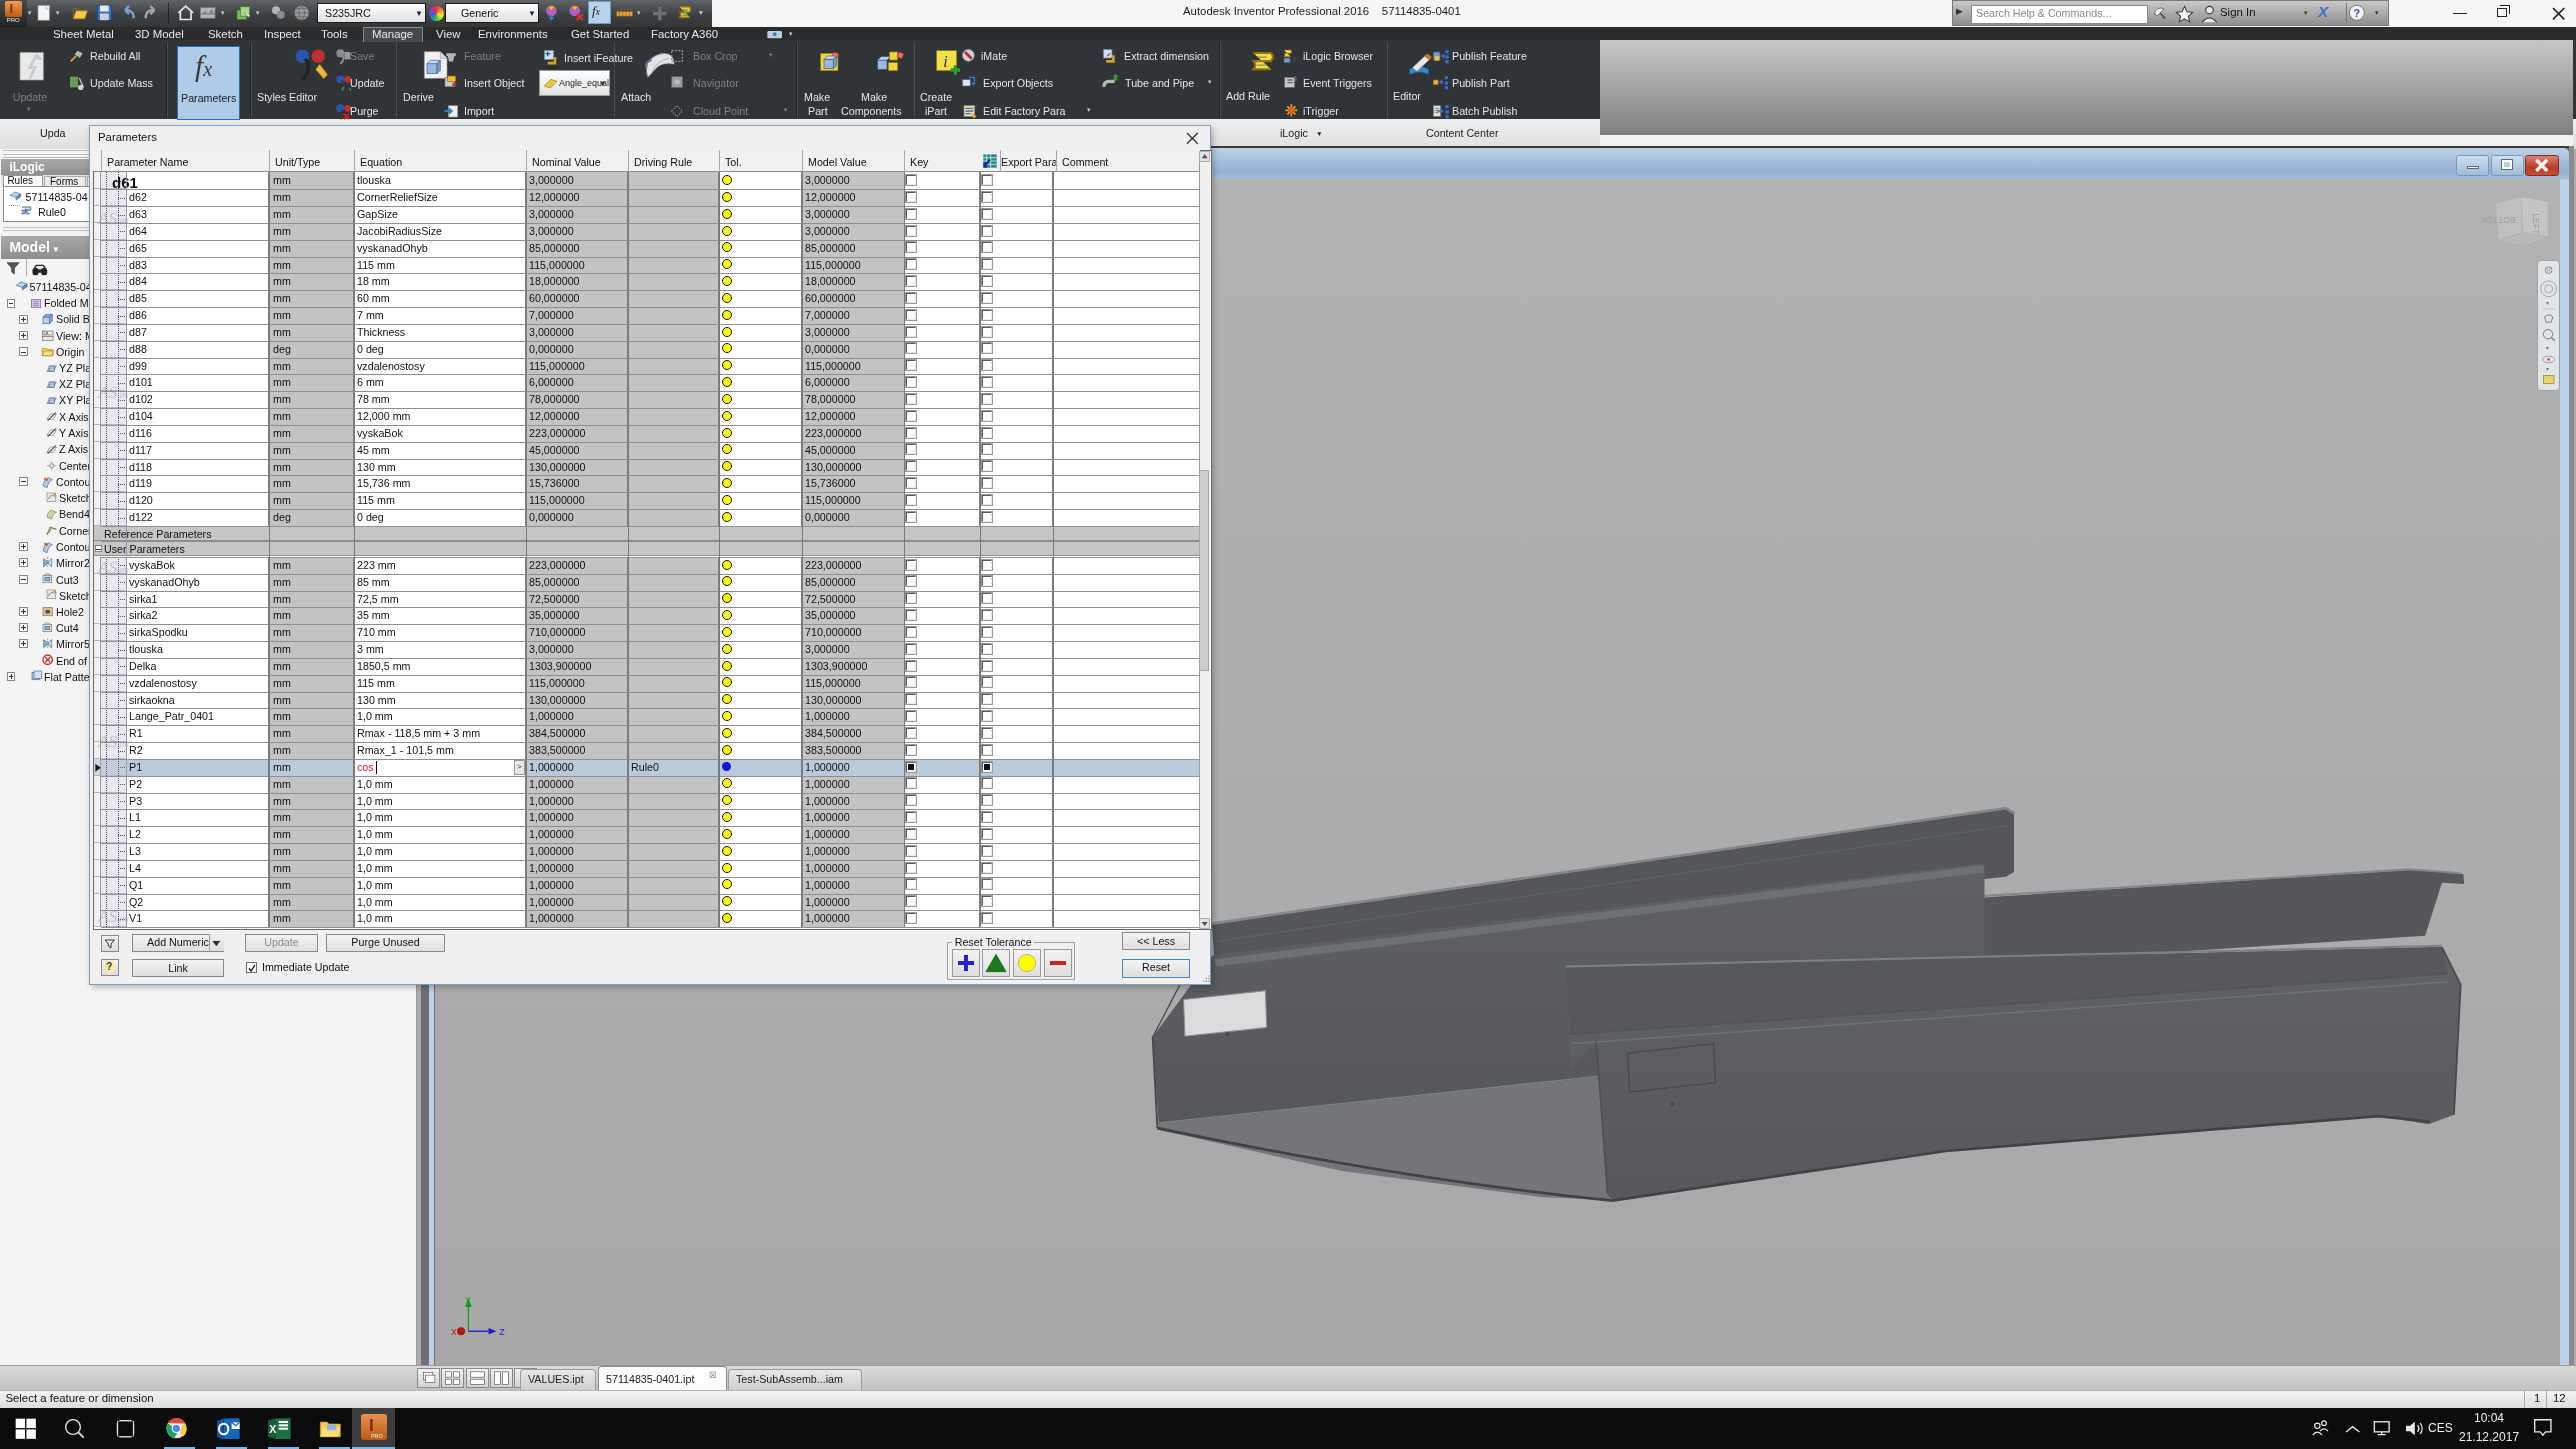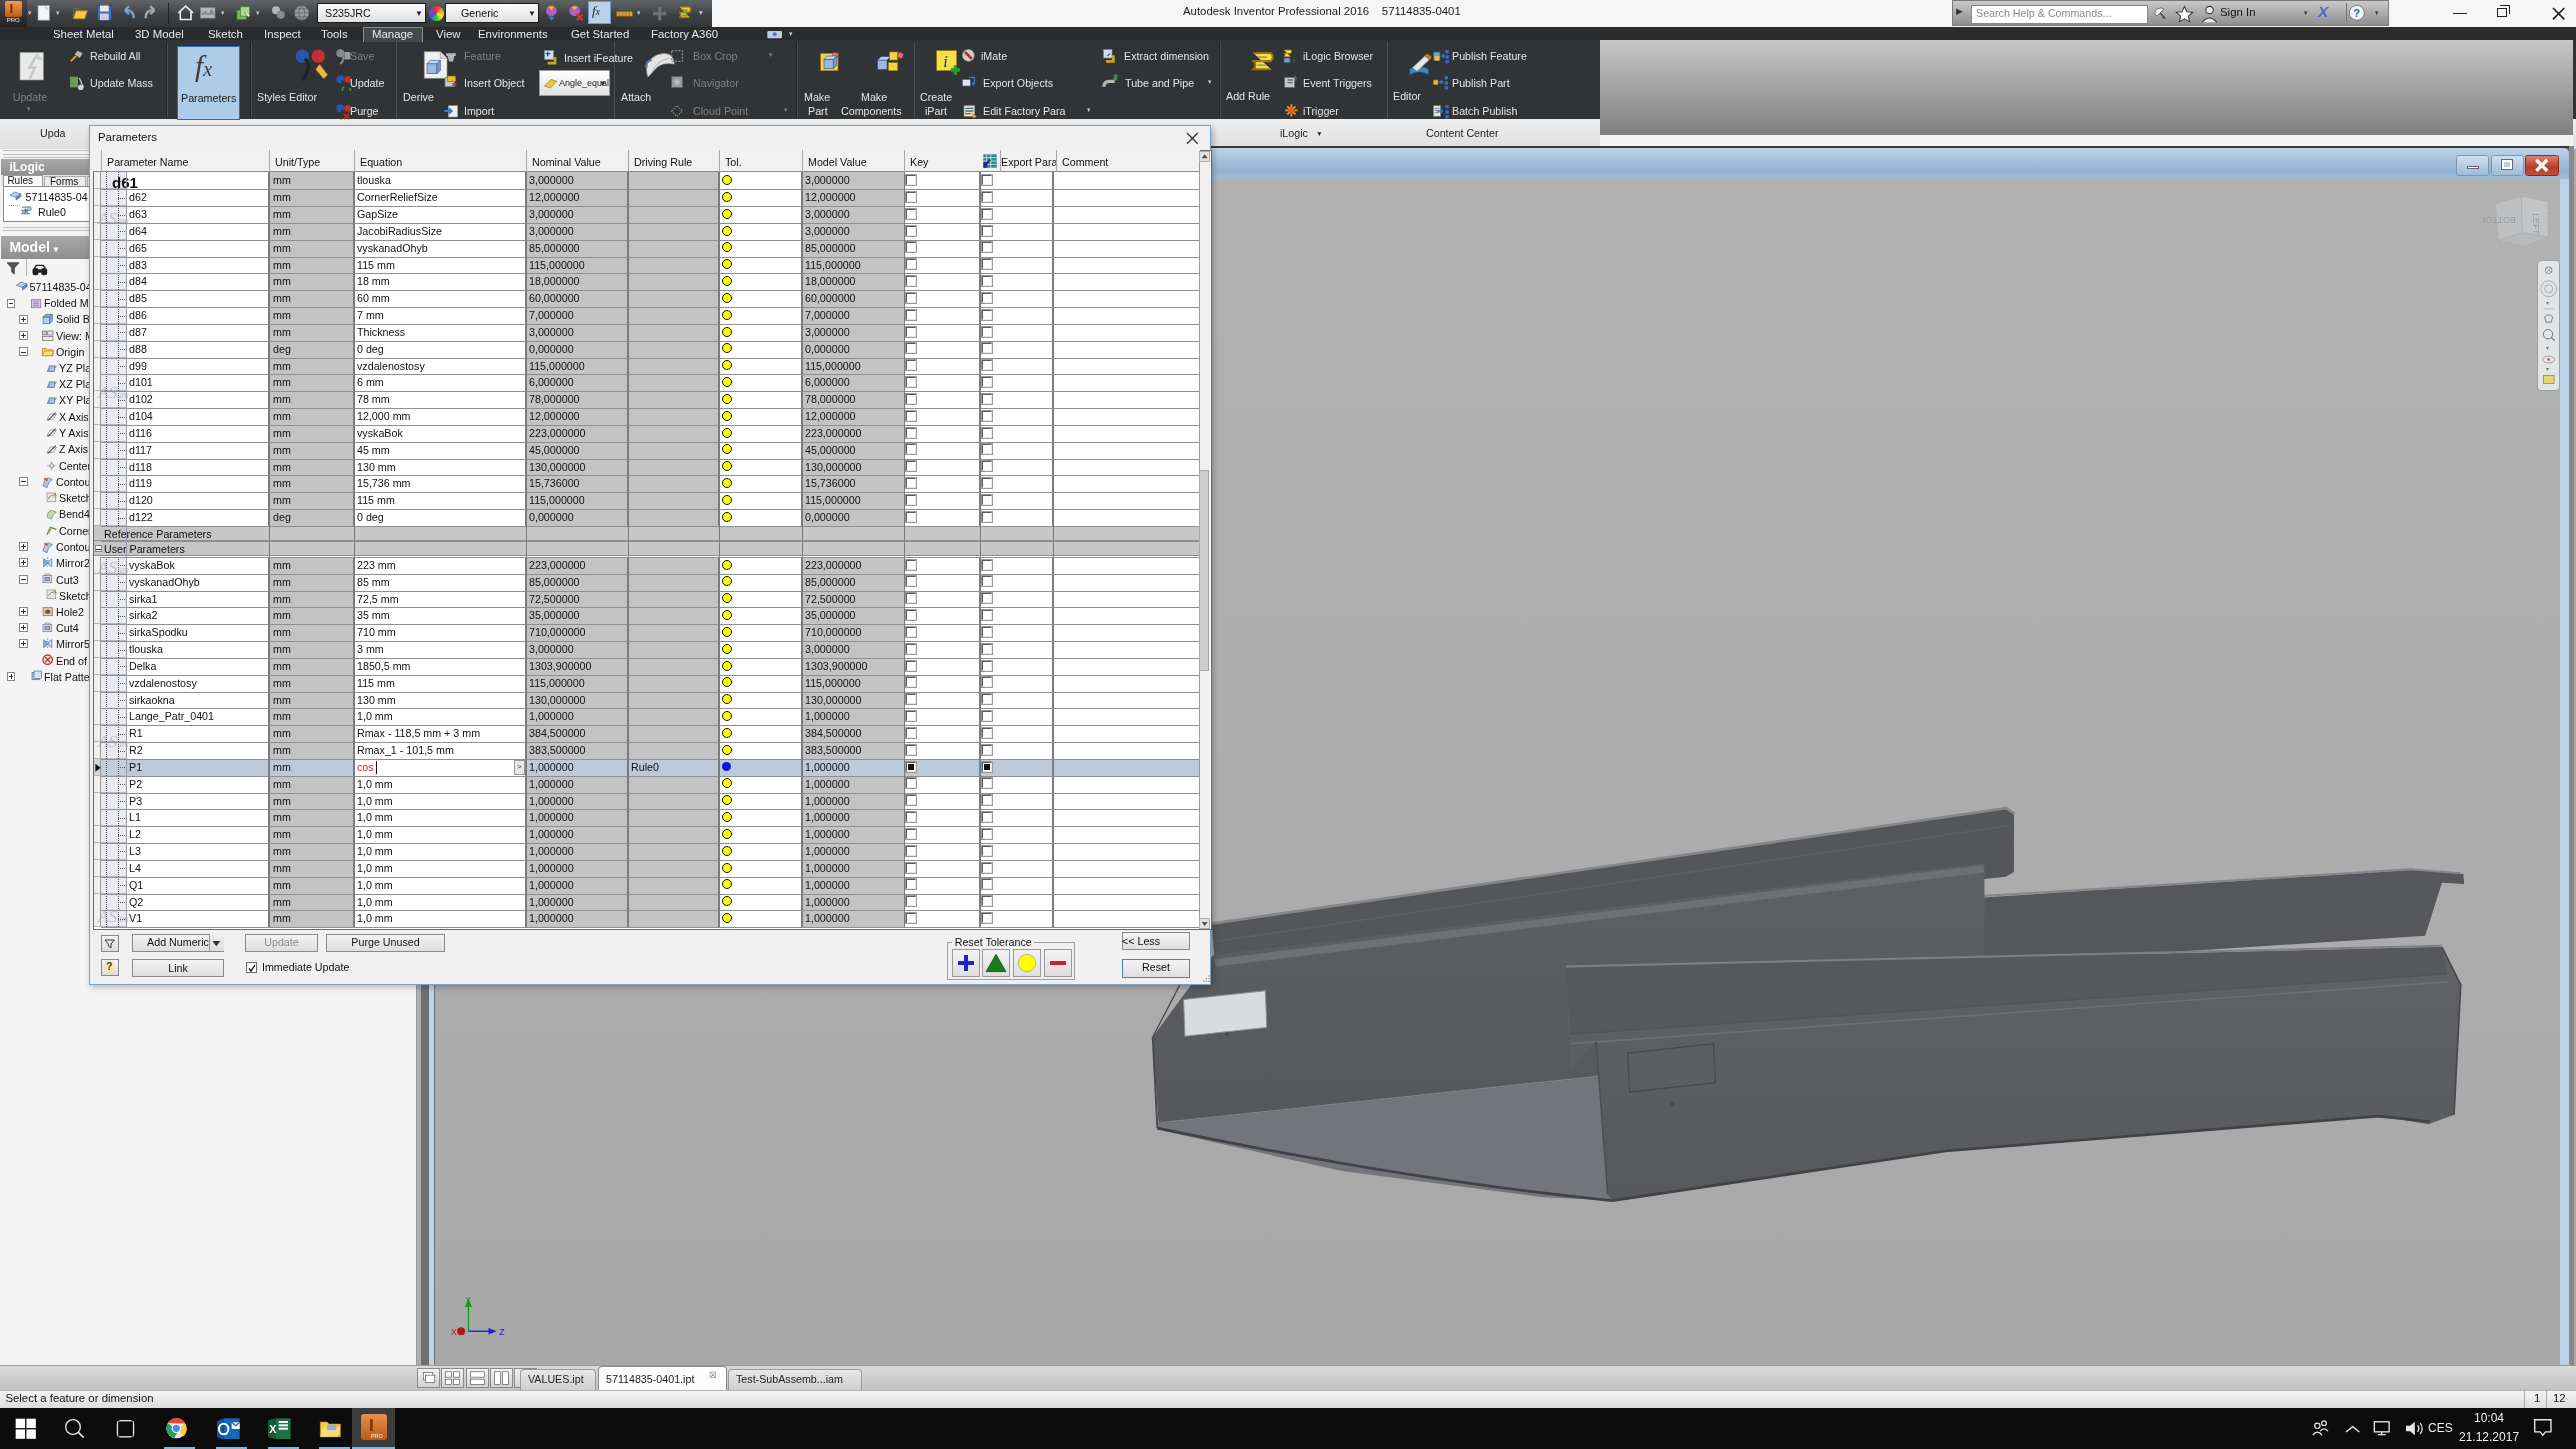--- a/index.html
+++ b/index.html
@@ -1979,21 +1979,21 @@
   </svg>
 <div class="a" style="left:1013px;top:949px;width:28px;height:28px;background:linear-gradient(#f2f2f2,#dedede);border:0.7px solid #9a9a9a;"></div>
 <svg class="a" style="left:1013px;top:949px" width="28" height="28" viewBox="0 0 42 42">
     <circle cx="21" cy="21" r="13" fill="#ffff00" stroke="#999"></circle>
   </svg>
 <div class="a" style="left:1044px;top:949px;width:28px;height:28px;background:linear-gradient(#f2f2f2,#dedede);border:0.7px solid #9a9a9a;"></div>
 <svg class="a" style="left:1044px;top:949px" width="28" height="28" viewBox="0 0 42 42">
     <path d="M9 21 h24" stroke="#cc2222" stroke-width="6"></path>
   </svg>
 <div class="a" style="left:1122px;top:932px;width:68px;height:18px;background:linear-gradient(#f4f4f4,#dedede);border:0.7px solid #8a8a8a;"></div>
-<div class="tx" style="left:1122px;top:935px;font-size:10.7px;color:#111;width:68px;">&lt;&lt; Less</div>
+<div class="tx" style="left:1122px;top:935px;font-size:10.7px;color:#111;width:68px;text-align:center;">&lt;&lt; Less</div>
 <div class="a" style="left:1122px;top:959px;width:68px;height:19px;background:linear-gradient(#f4f4f4,#dedede);border:1.3px solid #4a84c4;"></div>
 <div class="tx" style="left:1122px;top:961px;font-size:10.7px;color:#111;width:68px;text-align:center;">Reset</div>
 <svg class="a" style="left:1203px;top:974px" width="8" height="8" viewBox="0 0 12 12">
     <circle cx="9" cy="3" r="1.2" fill="#999"></circle>
     <circle cx="5" cy="7" r="1.2" fill="#999"></circle>
     <circle cx="9" cy="7" r="1.2" fill="#999"></circle>
     <circle cx="1" cy="11" r="1.2" fill="#999"></circle>
     <circle cx="5" cy="11" r="1.2" fill="#999"></circle>
     <circle cx="9" cy="11" r="1.2" fill="#999"></circle>
   </svg>

